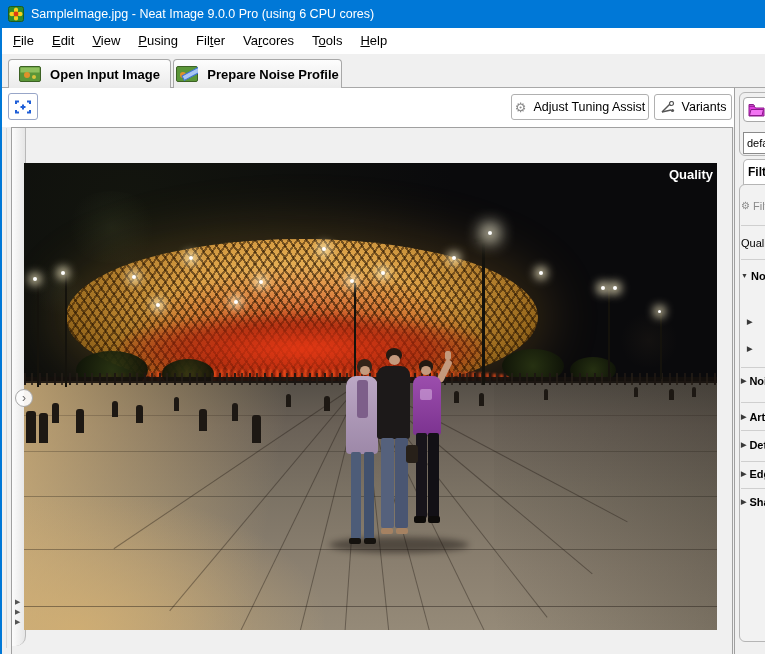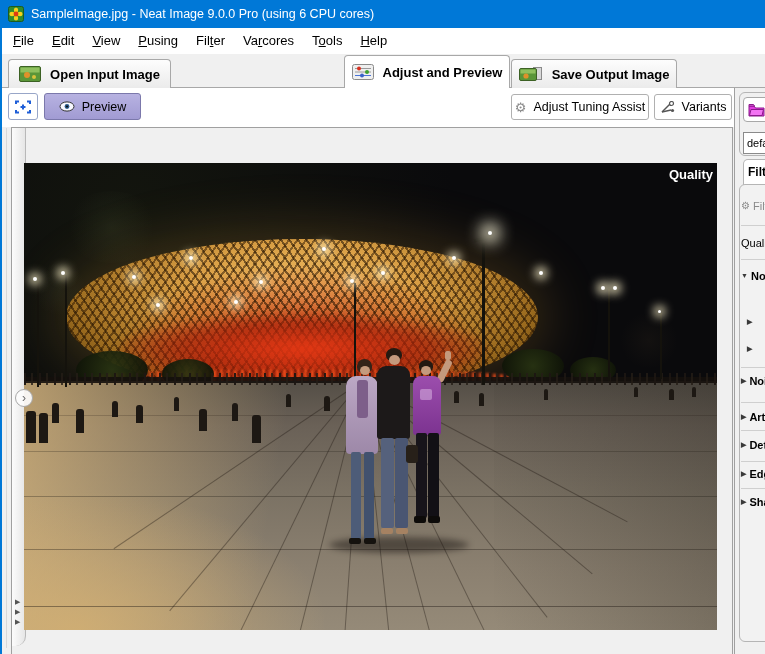--- a/index.html
+++ b/index.html
@@ -128,59 +128,38 @@
     <div class="big-tab" style="left:6px; width:163px;">
       <svg width="22" height="16" viewBox="0 0 22 16">
         <rect x="0.5" y="0.5" width="21" height="15" rx="1.5" fill="#5a9638" stroke="#3c6124"></rect>
         <rect x="1.5" y="1.5" width="19" height="5" fill="#8fc05e"></rect>
         <circle cx="8" cy="9" r="3" fill="#e0912a"></circle>
         <circle cx="15" cy="11" r="2" fill="#d9c23c"></circle>
       </svg>
       <span class="tlabel">Open Input Image</span>
     </div>
 
-
-    <div class="big-tab active" style="left:342px; width:166px;">
+    <div class="big-tab" style="left:171px; width:169px;">
       <svg width="22" height="16" viewBox="0 0 22 16">
-        <rect x="0.5" y="0.5" width="21" height="15" rx="2" fill="#efefef" stroke="#8a8a8a"></rect>
-        <line x1="3" y1="4.5" x2="19" y2="4.5" stroke="#9a9a9a"></line>
-        <line x1="3" y1="8" x2="19" y2="8" stroke="#9a9a9a"></line>
-        <line x1="3" y1="11.5" x2="19" y2="11.5" stroke="#4a74d8"></line>
-        <circle cx="7" cy="4.5" r="2" fill="#d83020"></circle>
-        <circle cx="15" cy="8" r="2" fill="#3da030"></circle>
-        <circle cx="10" cy="11.5" r="2" fill="#3a62c8"></circle>
-      </svg>
-      <span class="tlabel">Adjust and Preview</span>
-    </div>
-
-    <div class="big-tab" style="left:509px; width:166px;">
-      <svg width="24" height="16" viewBox="0 0 24 16">
-        <rect x="14.5" y="1.5" width="8" height="12" fill="#d8d8d8" stroke="#8a8a8a"></rect>
-        <rect x="0.5" y="2.5" width="17" height="12" rx="1.5" fill="#5a9638" stroke="#3c6124"></rect>
-        <rect x="1.5" y="3.5" width="15" height="4" fill="#8fc05e"></rect>
-        <circle cx="7" cy="10" r="2.6" fill="#e0912a"></circle>
-      </svg>
-      <span class="tlabel">Save Output Image</span>
-    </div>
+        <rect x="0.5" y="0.5" width="21" height="15" rx="1.5" fill="#5a9638" stroke="#3c6124"></rect>
+        <circle cx="7" cy="9" r="3" fill="#e0912a"></circle>
+        <rect x="6" y="6" width="18" height="5" fill="#a9c6f2" stroke="#3a6fd8" transform="rotate(-28 14 8)"></rect>
+      </svg>
+      <span class="tlabel">Prepare Noise Profile</span>
+    </div>
+
+
   </div>
 
   <div class="abs" id="toolbar">
     <div class="tbtn" id="fit-btn">
       <svg width="16" height="14" viewBox="0 0 16 14">
         <path d="M1 4 V1.5 H4 M12 1.5 H15 V4 M15 10 V12.5 H12 M4 12.5 H1 V10" fill="none" stroke="#1e5ed8" stroke-width="2"></path>
         <path d="M8 4.5 V9.5 M5.5 7 H10.5" stroke="#1e5ed8" stroke-width="2"></path>
       </svg>
-    </div>
-    <div class="tbtn" id="preview-btn">
-      <svg width="16" height="11" viewBox="0 0 16 11">
-        <ellipse cx="8" cy="5.5" rx="7" ry="4.6" fill="#f8f8ff" stroke="#333"></ellipse>
-        <circle cx="8" cy="5.5" r="2.4" fill="#2a5a8a"></circle>
-        <circle cx="8" cy="5.5" r="1.1" fill="#111"></circle>
-      </svg>
-      <span>Preview</span>
     </div>
     <div class="tbtn" id="fta-btn">
       <span class="gear-glyph">⚙</span>
       <span>Adjust Tuning Assist</span>
     </div>
     <div class="tbtn" id="variants-btn">
       <svg width="15" height="13" viewBox="0 0 15 13">
         <line x1="2" y1="11" x2="10" y2="3" stroke="#555" stroke-width="1.4"></line>
         <line x1="2" y1="11" x2="11" y2="9" stroke="#555" stroke-width="1.4"></line>
         <circle cx="11.5" cy="2.5" r="2" fill="#fff" stroke="#555" stroke-width="1.2"></circle>

